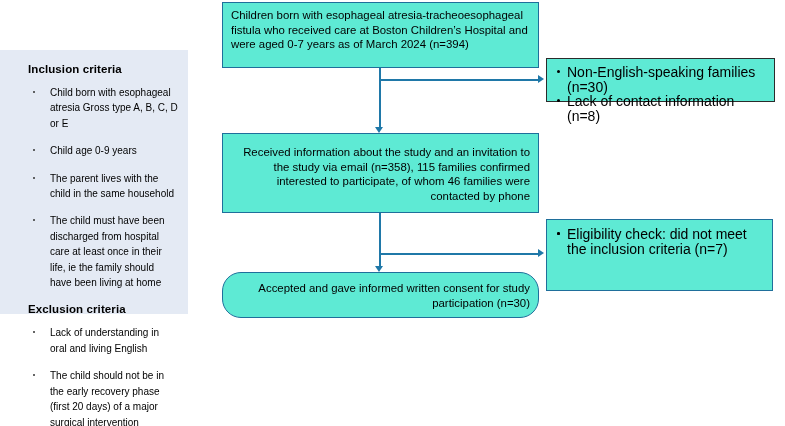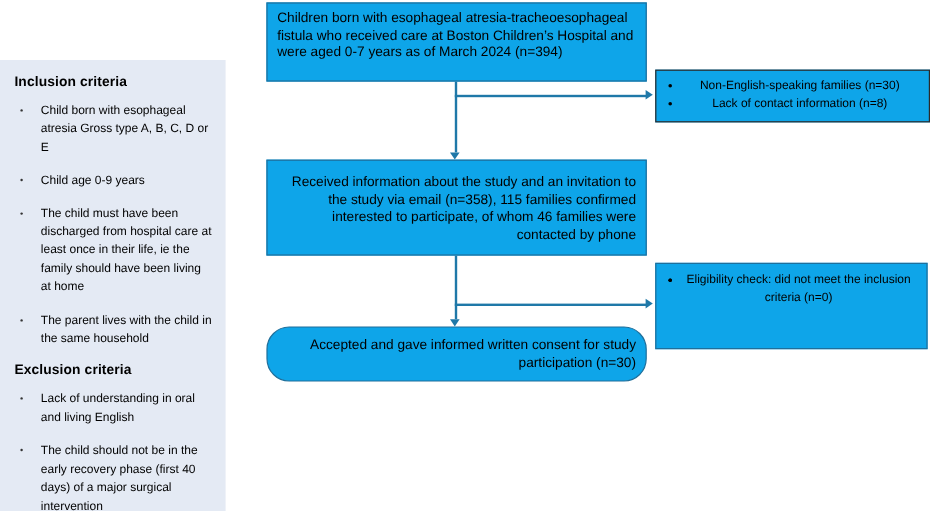--- a/index.html
+++ b/index.html
@@ -8,24 +8,24 @@
     background:#ffffff;
     font-family:"Liberation Sans", sans-serif;
     color:#000000;
     overflow:hidden;
     position:relative;
   }
   .stage{position:absolute;left:0;top:0;width:785px;height:426px;}
 
   
   .criteria-panel{
-    position:absolute;left:0;top:50px;width:188px;height:376px;
+    position:absolute;left:0;top:50px;width:188px;height:264px;
     background:#e4eaf4;
     box-sizing:border-box;
-    padding:12px 10px 0 8px;
+    padding:12px 10px 0 24px;
   }
   .crit-heading{
     font-size:11.5px;font-weight:bold;line-height:14px;
     margin:0 0 9px 4px;letter-spacing:0.1px;
   }
   .crit-heading.second{margin-top:0;}
   .crit-list{list-style:none;margin:0;padding:0;}
   .crit-item{
     position:relative;
     font-size:10px;line-height:15.4px;
@@ -33,39 +33,39 @@
     margin-bottom:12px;
   }
   .crit-item .dot{
     position:absolute;left:9px;top:6px;
     width:2px;height:2px;background:#333;border-radius:50%;
   }
 
   
   .fbox{
     position:absolute;box-sizing:border-box;
-    background:#0ea5e9;
+    background:#5eead4;
     border:1.6px solid #1f6f9b;
     font-size:11.4px;line-height:14.6px;
     padding:5px 8px;
   }
   .fbox.dark{border:1.6px solid #2b2b2b;}
   .fbox.center{text-align:right;}
   .fbox.left{text-align:left;}
 
   #box-enrolled{left:222px;top:2px;width:317px;height:66px;padding-top:5px;}
   #box-invited{left:222px;top:133px;width:317px;height:80px;padding-top:11px;}
   #box-consent{left:222px;top:272px;width:317px;height:46px;padding-top:8px;border-radius:19px;}
   #box-excl-top{left:546px;top:58px;width:229px;height:44px;padding:6px 8px 6px 6px;}
   #box-excl-bottom{left:546px;top:219px;width:227px;height:72px;padding:7px 8px 7px 6px;}
 
   .bul-list{list-style:none;margin:0;padding:0;}
   .bul-item{
     position:relative;padding-left:14px;
-    font-size:10px;line-height:14.6px;text-align:center;
+    font-size:14px;line-height:14.6px;text-align:left;
   }
   .bul-item .bdot{
     position:absolute;left:4px;top:5px;
     width:3px;height:3px;background:#000;border-radius:50%;
   }
 
   
   .conn{position:absolute;background:#1f78a8;}
   .v{width:1.6px;}
   .h{height:1.6px;}
@@ -98,27 +98,27 @@
 </head>
 <body>
 
 <div class="stage">
 
   <div class="criteria-panel">
     <div class="crit-heading">Inclusion criteria</div>
     <ul class="crit-list">
       <li class="crit-item"><span class="dot"></span><span>Child born with esophageal atresia Gross type A, B, C, D or E</span></li>
       <li class="crit-item"><span class="dot"></span><span>Child age 0-9 years</span></li>
+      <li class="crit-item"><span class="dot"></span><span>The parent lives with the child in the same household</span></li>
       <li class="crit-item"><span class="dot"></span><span>The child must have been discharged from hospital care at least once in their life, ie the family should have been living at home</span></li>
-      <li class="crit-item"><span class="dot"></span><span>The parent lives with the child in the same household</span></li>
     </ul>
     <div class="crit-heading second">Exclusion criteria</div>
     <ul class="crit-list">
       <li class="crit-item"><span class="dot"></span><span>Lack of understanding in oral and living English</span></li>
-      <li class="crit-item"><span class="dot"></span><span>The child should not be in the early recovery phase (first 40 days) of a major surgical intervention</span></li>
+      <li class="crit-item"><span class="dot"></span><span>The child should not be in the early recovery phase (first 20 days) of a major surgical intervention</span></li>
     </ul>
   </div>
 
   <div class="fbox left" id="box-enrolled">
     <span>Children born with esophageal atresia-tracheoesophageal fistula who received care at Boston Children’s Hospital and were aged 0-7 years as of March 2024 (n=394)</span>
   </div>
 
   <div class="fbox center" id="box-invited">
     <span>Received information about the study and an invitation to the study via email (n=358), 115 families confirmed interested to participate, of whom 46 families were contacted by phone</span>
   </div>
@@ -130,21 +130,21 @@
   <div class="fbox dark" id="box-excl-top">
     <ul class="bul-list">
       <li class="bul-item"><span class="bdot"></span><span>Non-English-speaking families (n=30)</span></li>
       <li class="bul-item"><span class="bdot"></span><span>Lack of contact information (n=8)</span></li>
     </ul>
   </div>
 
   <div class="fbox" id="box-excl-bottom">
     <ul class="bul-list">
       <li class="bul-item"><span class="bdot"></span></li>
-      <li class="bul-item"><span class="bdot"></span><span>Eligibility check: did not meet the inclusion criteria (n=0)</span></li>
+      <li class="bul-item"><span class="bdot"></span><span>Eligibility check: did not meet the inclusion criteria (n=7)</span></li>
     </ul>
   </div>
 
   <div class="conn v" id="spine-a"></div>
   <div class="arrow-down" id="arr-a"></div>
   <div class="conn h" id="branch-a"></div>
   <div class="arrow-right" id="arr-branch-a"></div>
 
   <div class="conn v" id="spine-b"></div>
   <div class="arrow-down" id="arr-b"></div>

